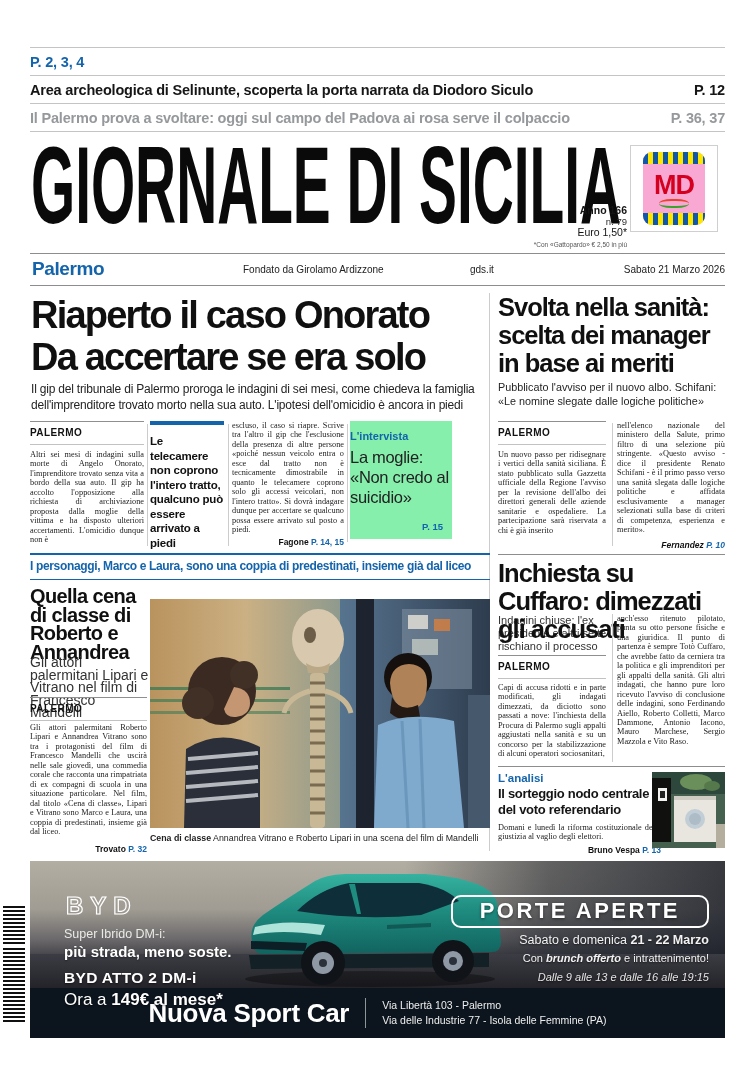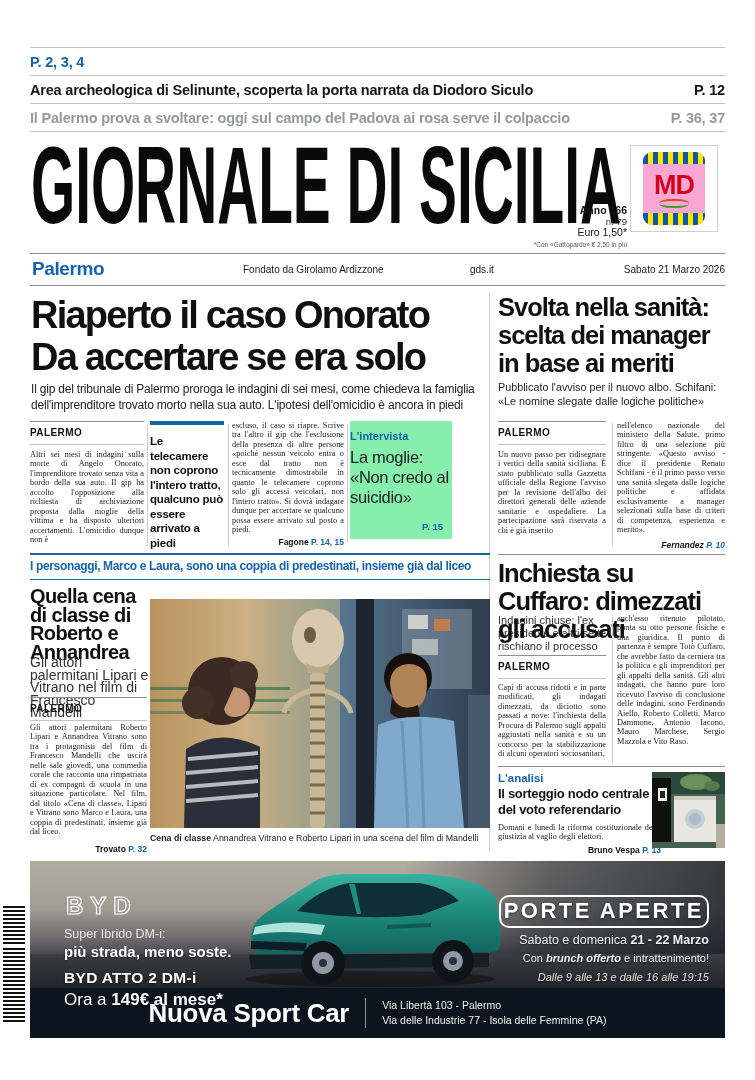--- a/index.html
+++ b/index.html
@@ -82,21 +82,21 @@
      background:linear-gradient(90deg,rgba(30,34,44,0) 0%,rgba(30,34,44,0.55) 45%,rgba(24,28,38,0.8) 100%);}
   .ad-photo .road{position:absolute;left:0;bottom:0;width:100%;height:34px;
      background:linear-gradient(180deg,#3c3d44,#232329);}
   .ad-left{position:absolute;left:34px;top:10px;color:#fff;margin-top:22px;}
   .ad-tag1{font-size:12.5px;color:#eceae6;margin-top:4px;}
   .ad-tag2{font-size:15px;font-weight:700;margin-top:2px;text-shadow:0 1px 2px rgba(0,0,0,.4);}
   .ad-model{font-size:15.5px;font-weight:800;margin-top:9px;letter-spacing:0.3px;text-shadow:0 1px 2px rgba(0,0,0,.5);}
   .ad-offer{font-size:17px;margin-top:3px;text-shadow:0 1px 2px rgba(0,0,0,.5);}
   .ad-offer b{font-weight:800;}
   .ad-right{position:absolute;right:16px;top:34px;text-align:right;color:#fff;}
-  .porte{display:inline-block;border:2px solid #fff;border-radius:10px;padding:1px 3px 2px;
+  .porte{display:inline-block;border:2px solid #fff;border-radius:10px;padding:1px 27px 2px;
          font-size:22px;font-weight:700;letter-spacing:2.5px;text-shadow:0 1px 3px rgba(0,0,0,.5);}
   .ad-line{font-size:12.5px;margin-top:5px;color:#f2f2f2;text-shadow:0 1px 2px rgba(0,0,0,.6);}
   .ad-line b{font-weight:800;}
   .ad-line.sm{font-size:11px;}
   .ad-line.it{font-style:italic;margin-top:7px;color:#e4e4e4;}
   .ad-bar{width:695px;height:50px;background:#0c141d;display:flex;align-items:center;justify-content:center;gap:16px;color:#fff;}
   .dealer{font-size:26px;font-weight:700;letter-spacing:-0.3px;}
   .ad-sep{width:1px;height:30px;background:rgba(255,255,255,.55);}
   .addr{font-size:10.5px;line-height:15px;color:#eee;}
 </style>

